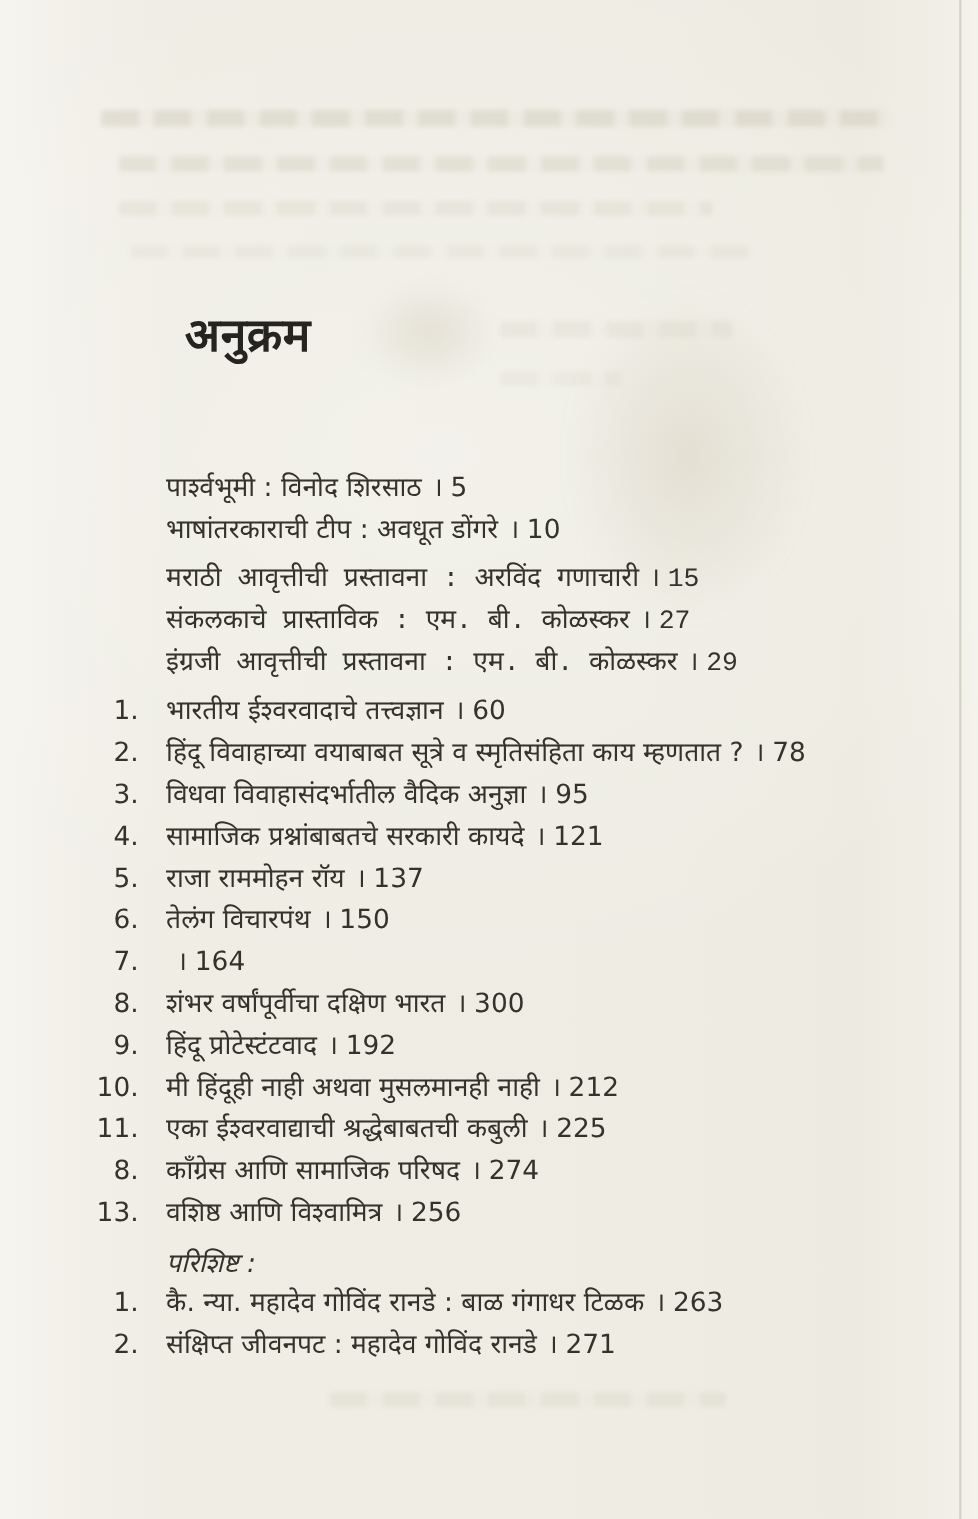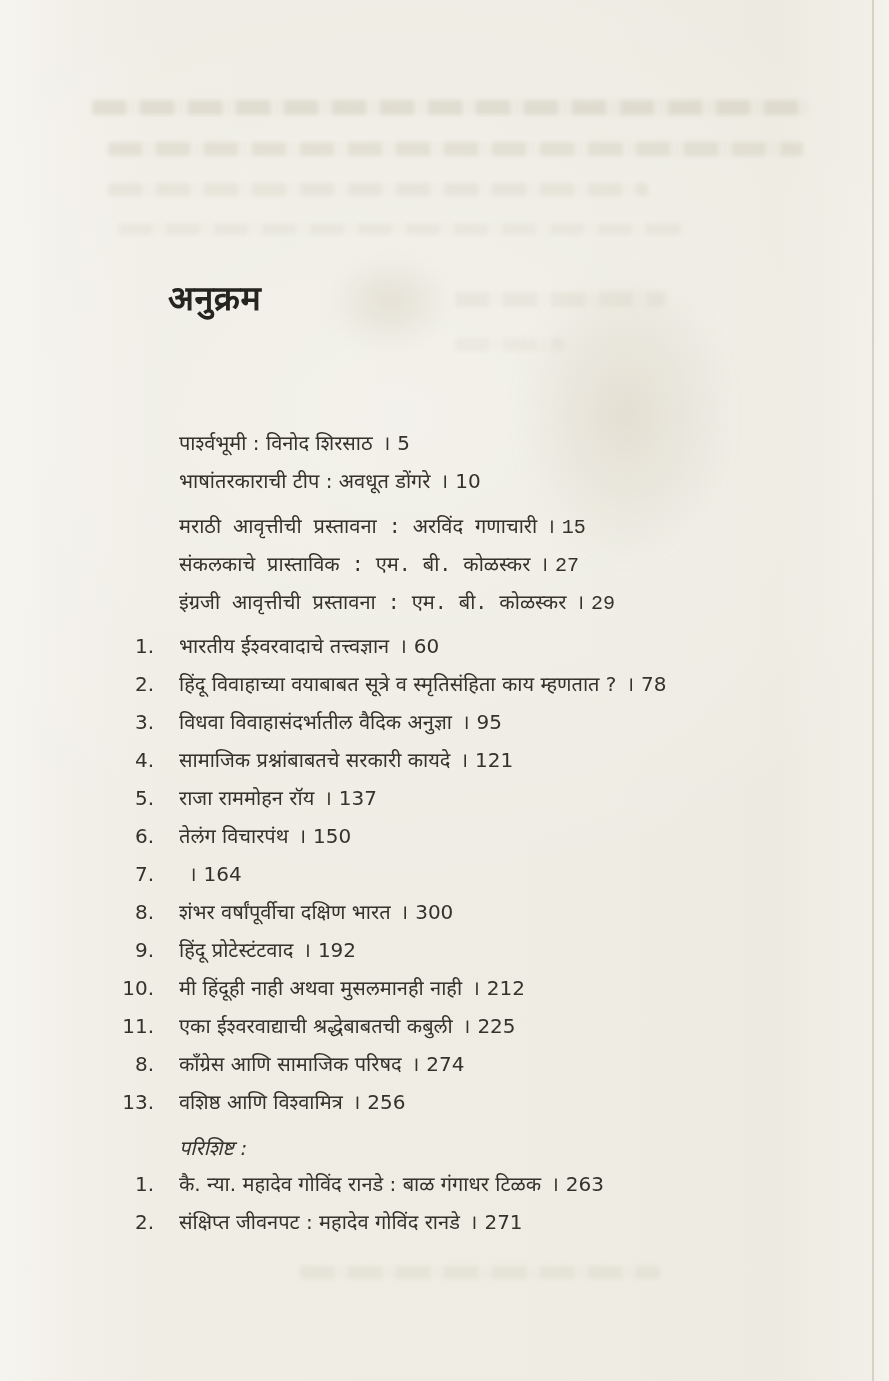--- a/index.html
+++ b/index.html
@@ -38,31 +38,31 @@
   }
   .ghost {
     position: absolute;
     background: radial-gradient(closest-side, rgba(180,170,140,0.22), rgba(180,170,140,0.0));
     filter: blur(9px);
     border-radius: 50%;
   }
   .title {
     position: absolute;
     left: 168px; top: 274px;
-    font-size: 34px;
+    font-size: 42px;
     font-weight: 700;
     color: #26241f;
     letter-spacing: 0.5px;
   }
   .toc {
     position: absolute;
-    left: 106px; top: 430px;
+    left: 78px; top: 430px;
     width: 760px;
     color: #34322b;
-    font-size: 20px;
+    font-size: 24px;
   }
   .row {
     display: flex;
     align-items: baseline;
     line-height: 26px;
     margin-bottom: 12px;
     white-space: nowrap;
   }
   .num {
     flex: 0 0 48px;

